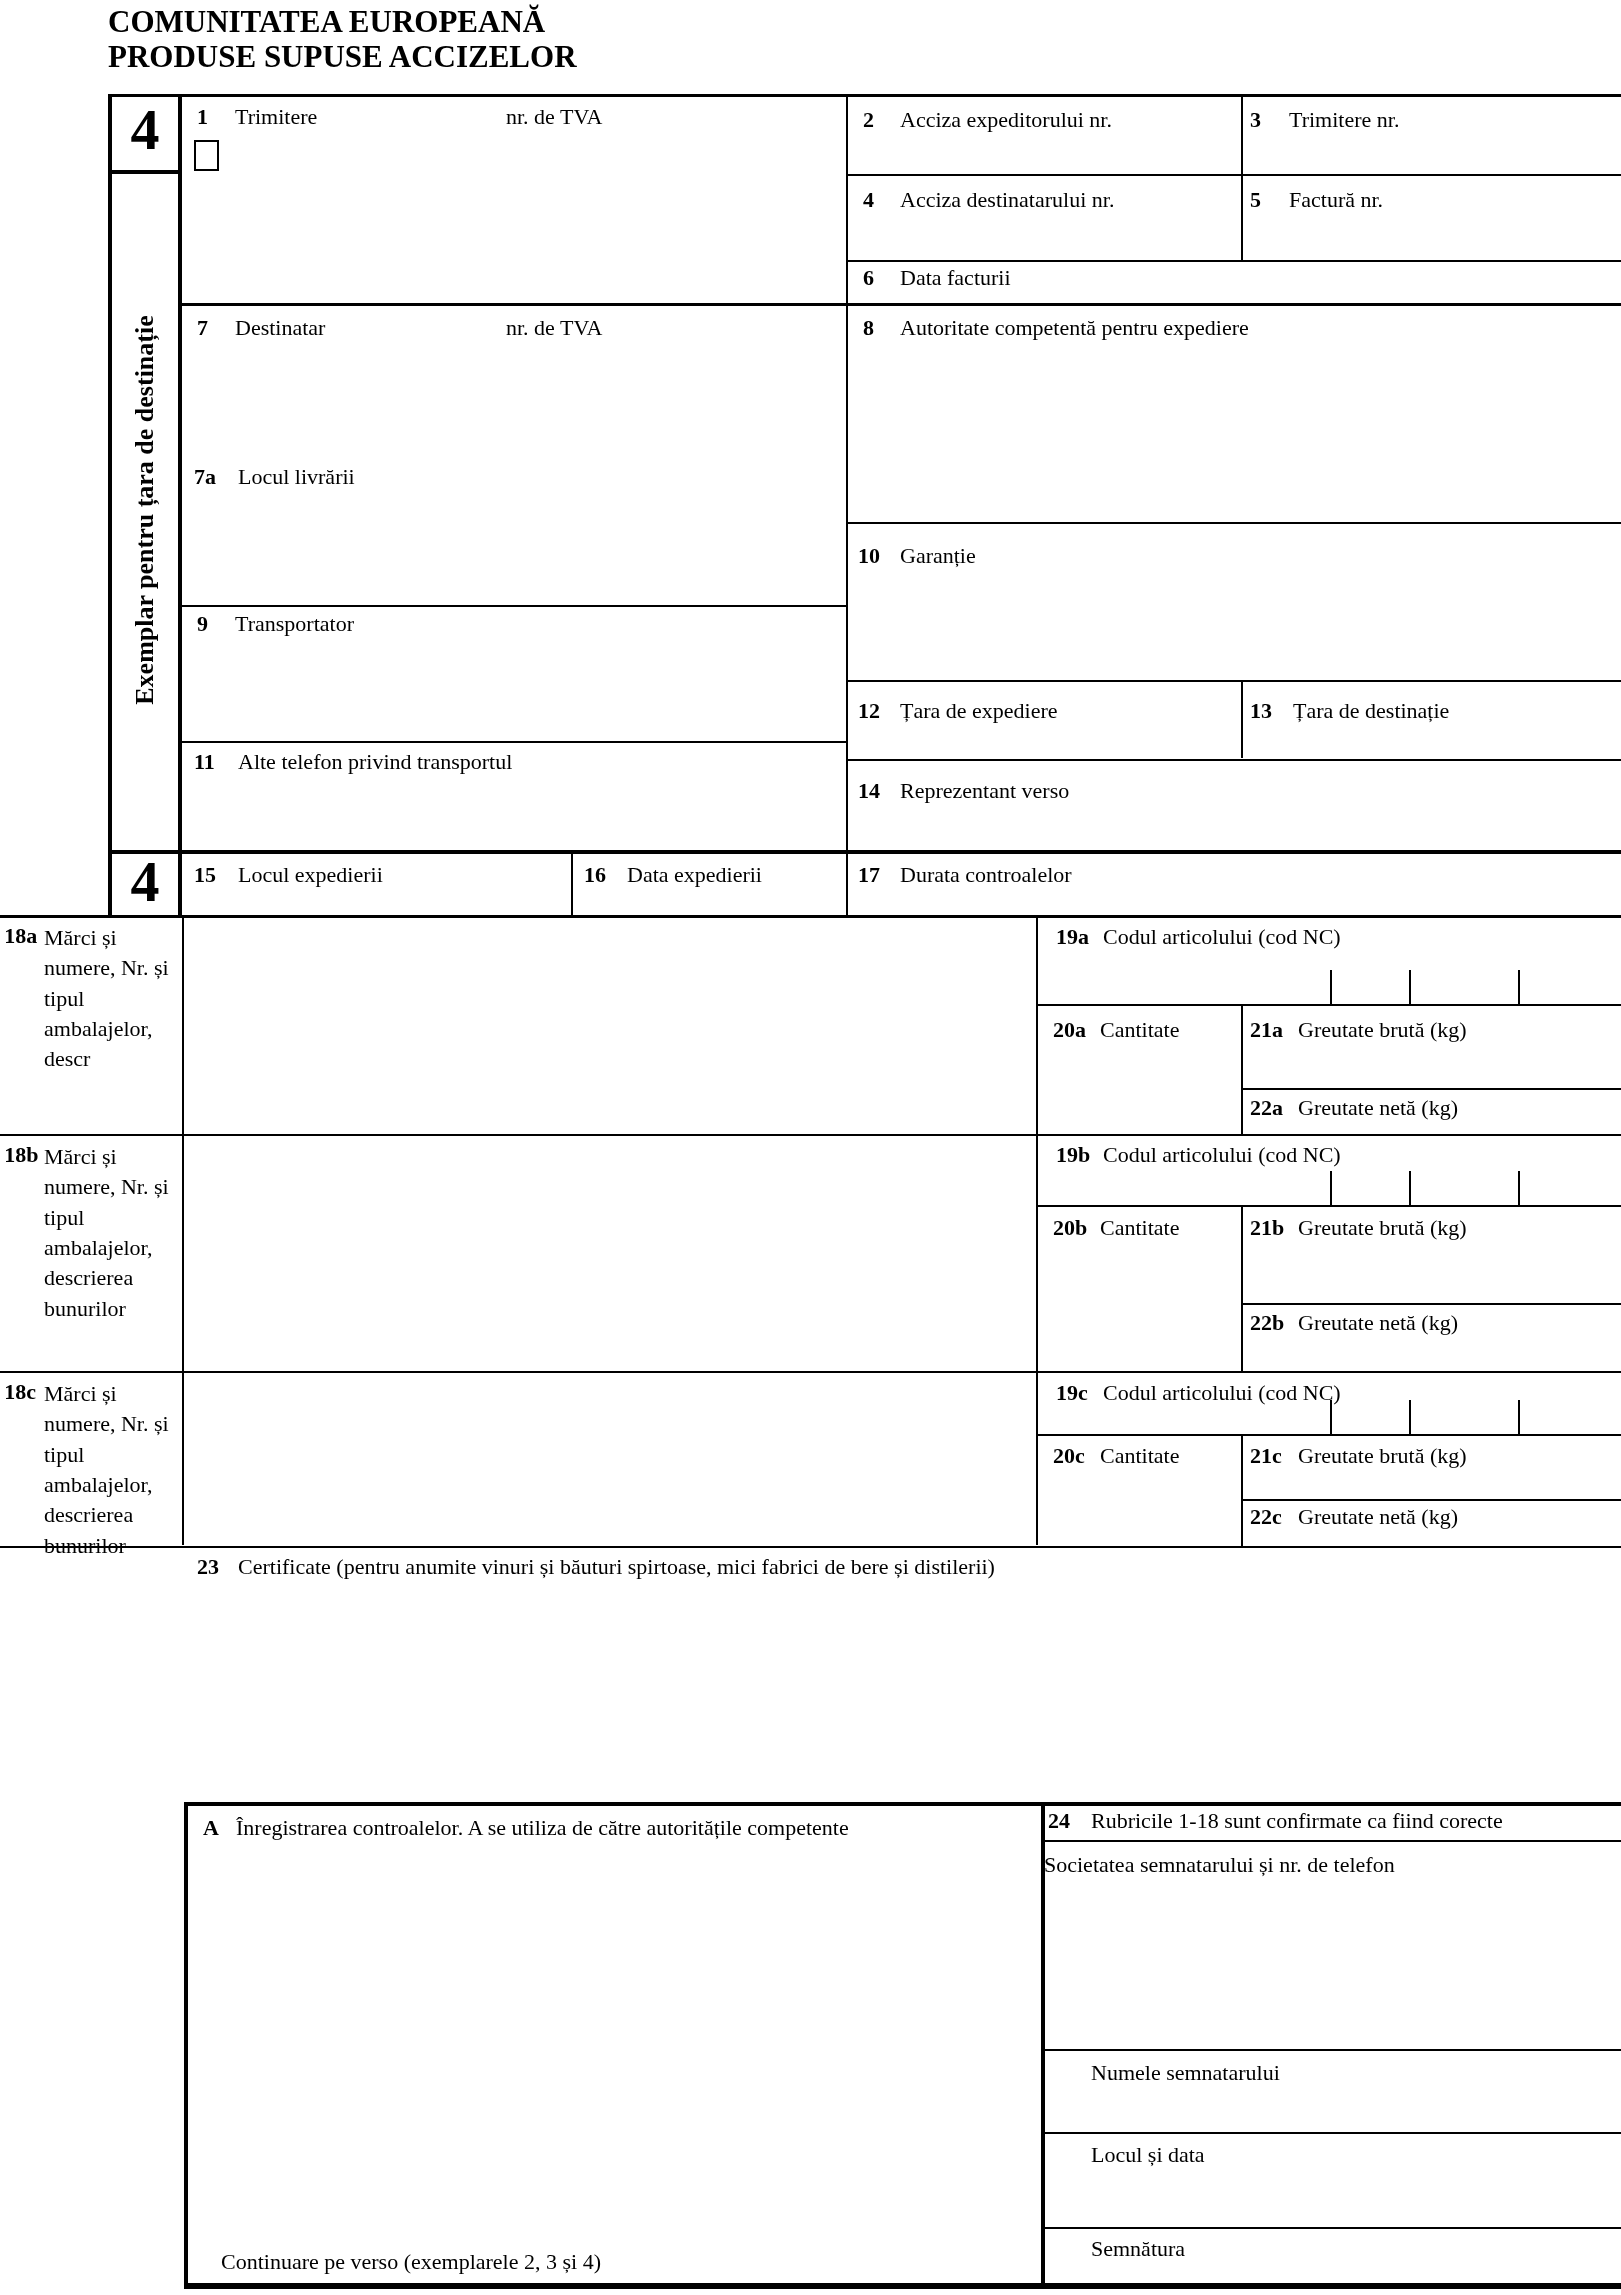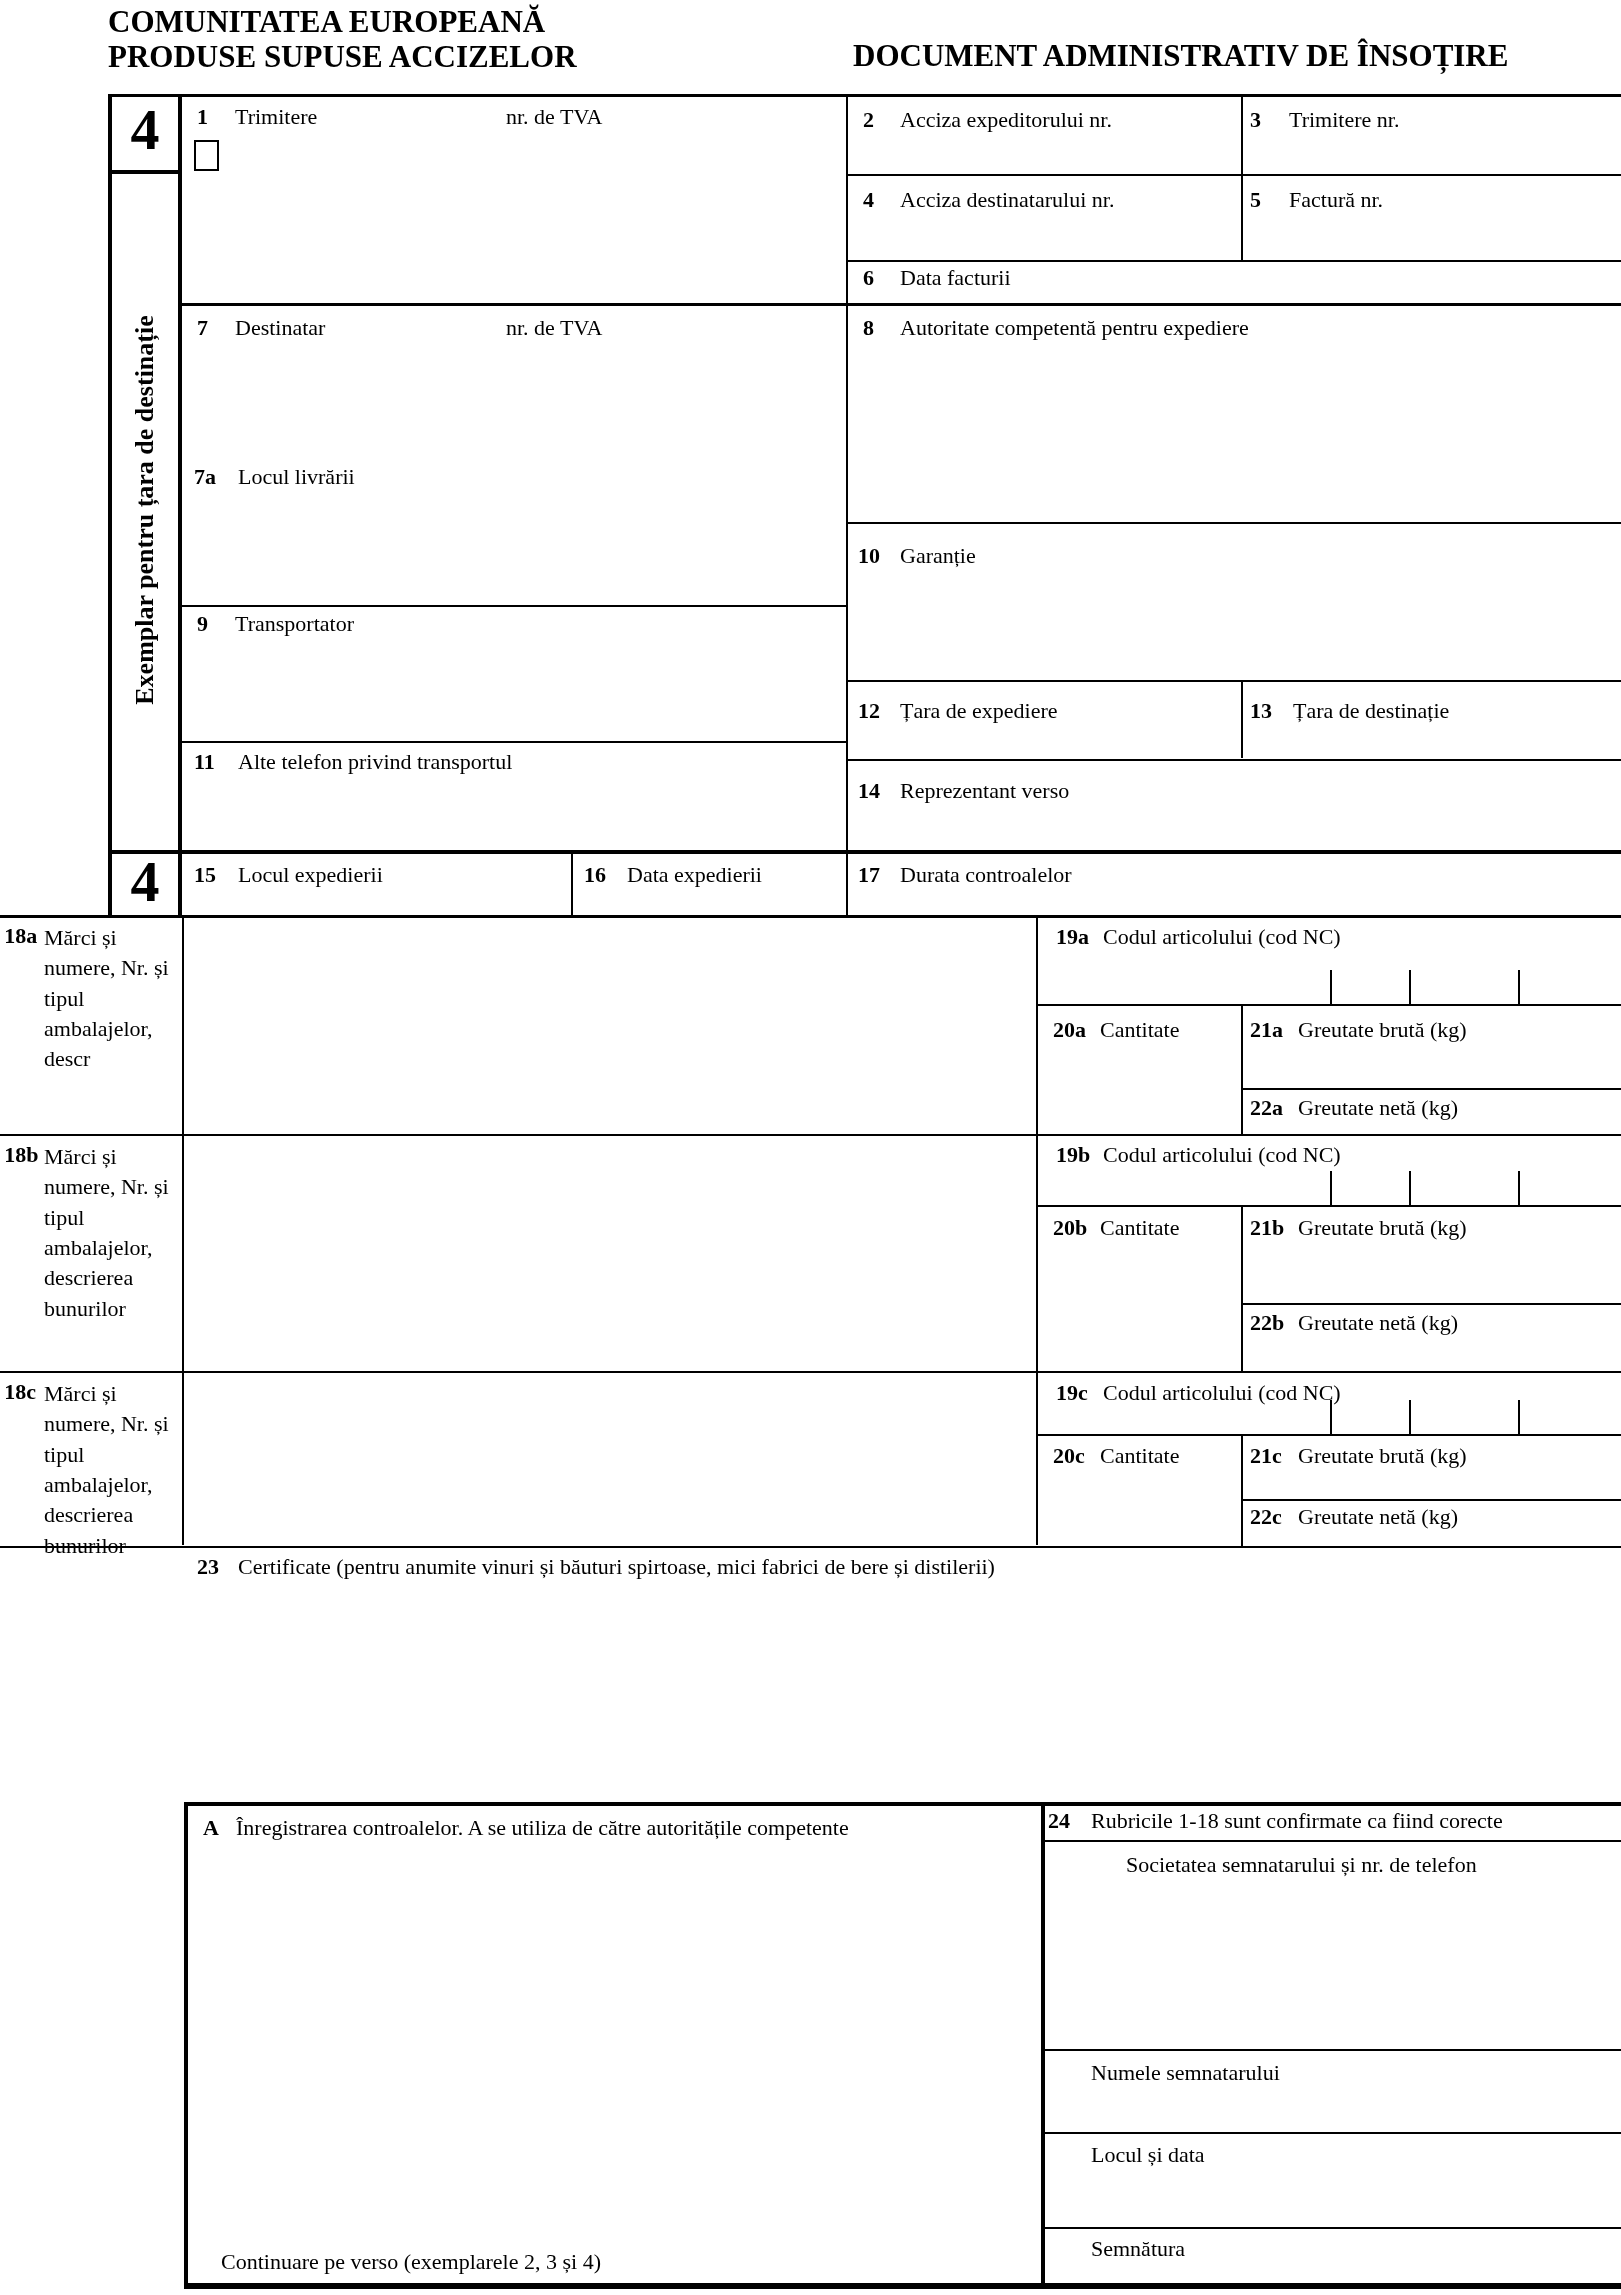--- a/index.html
+++ b/index.html
@@ -24,21 +24,20 @@
   }
   .checkbox{position:absolute;left:194px;top:140px;width:21.4px;height:27px;border:2.1px solid #000;}
 </style>
 </head>
 <body>
 
 <div class="page">
 
   <div class="title" style="left:108px;top:5.7px">COMUNITATEA EUROPEANĂ</div>
   <div class="title" style="left:108px;top:41px">PRODUSE SUPUSE ACCIZELOR</div>
-  <div class="title" style="left:853px;top:40px">DOCUMENT ADMINISTRATIV DE ÎNSOȚIRE</div>
 
   <div class="big4" style="left:145px;top:132px">4</div>
   <div class="big4" style="left:145px;top:884px">4</div>
   <div class="strip-label">Exemplar pentru țara de destinație</div>
 
   <div class="num" style="left:197px;top:104px">1</div>
   <div class="lbl" style="left:235px;top:104px">Trimitere</div>
   <div class="lbl" style="left:506px;top:104px">nr. de TVA</div>
   <div class="checkbox"></div>
 
@@ -127,21 +126,21 @@
   <div class="num" style="left:1250px;top:1504px">22c</div>
   <div class="lbl" style="left:1298px;top:1504px">Greutate netă (kg)</div>
 
   <div class="num" style="left:197px;top:1554px">23</div>
   <div class="lbl" style="left:238px;top:1554px">Certificate (pentru anumite vinuri și băuturi spirtoase, mici fabrici de bere și distilerii)</div>
 
   <div class="num" style="left:203px;top:1815px">A</div>
   <div class="lbl" style="left:236px;top:1815px">Înregistrarea controalelor. A se utiliza de către autoritățile competente</div>
   <div class="num" style="left:1048px;top:1808px">24</div>
   <div class="lbl" style="left:1091px;top:1808px">Rubricile 1-18 sunt confirmate ca fiind corecte</div>
-  <div class="lbl" style="left:1126px;top:1852px">Societatea semnatarului și nr. de telefon</div>
+  <div class="lbl" style="left:1044px;top:1852px">Societatea semnatarului și nr. de telefon</div>
   <div class="lbl" style="left:1091px;top:2060px">Numele semnatarului</div>
   <div class="lbl" style="left:1091px;top:2142px">Locul și data</div>
   <div class="lbl" style="left:1091px;top:2236px">Semnătura</div>
 
   <div class="lbl" style="left:221px;top:2249px">Continuare pe verso (exemplarele 2, 3 și 4)</div>
 
 <div class="rule" style="left: 108px; top: 94px; width: 1513px; height: 2.8px;"></div>
     <div class="rule" style="left: 108px; top: 170px; width: 73px; height: 3.6px;"></div>
     <div class="rule" style="left: 846px; top: 174px; width: 775px; height: 2.1px;"></div>
     <div class="rule" style="left: 846px; top: 260px; width: 775px; height: 2.1px;"></div>

